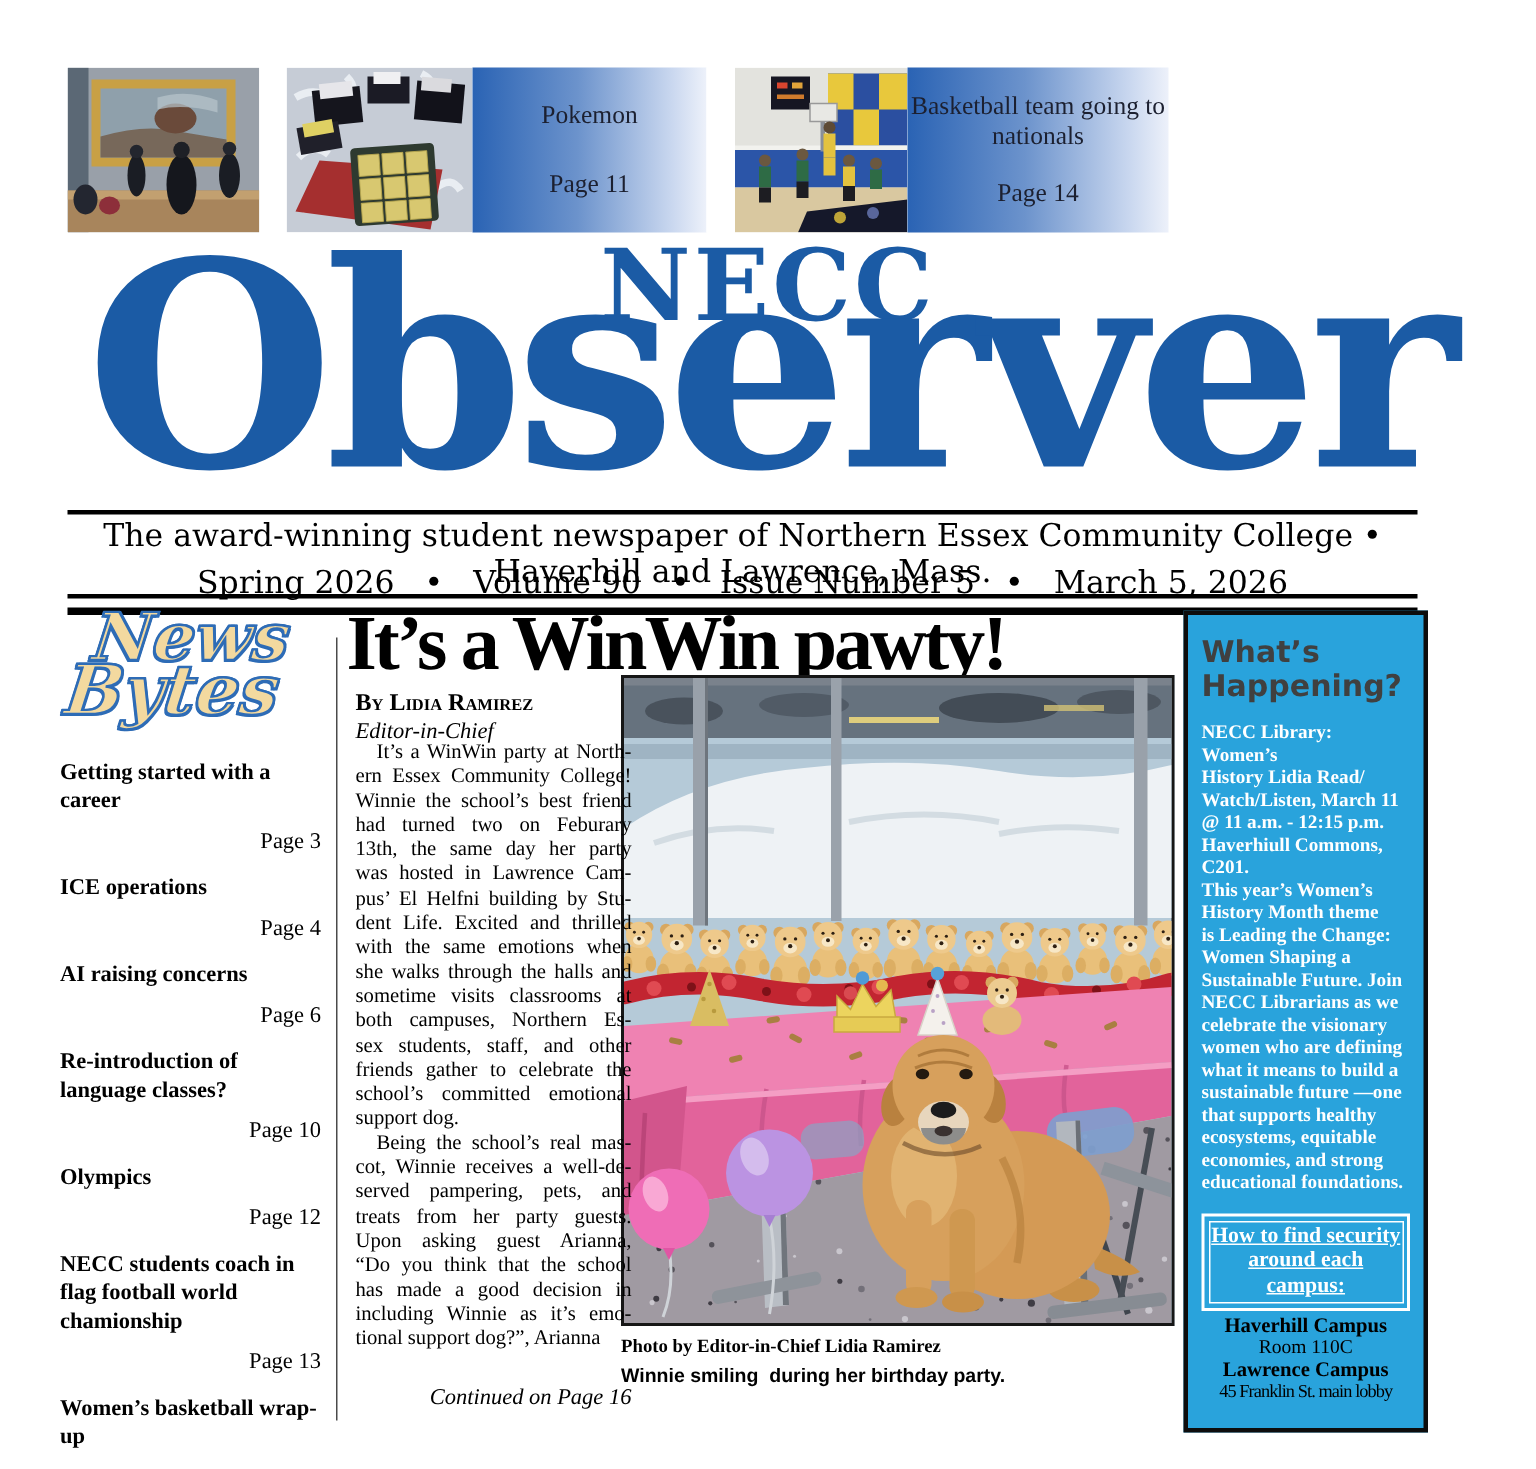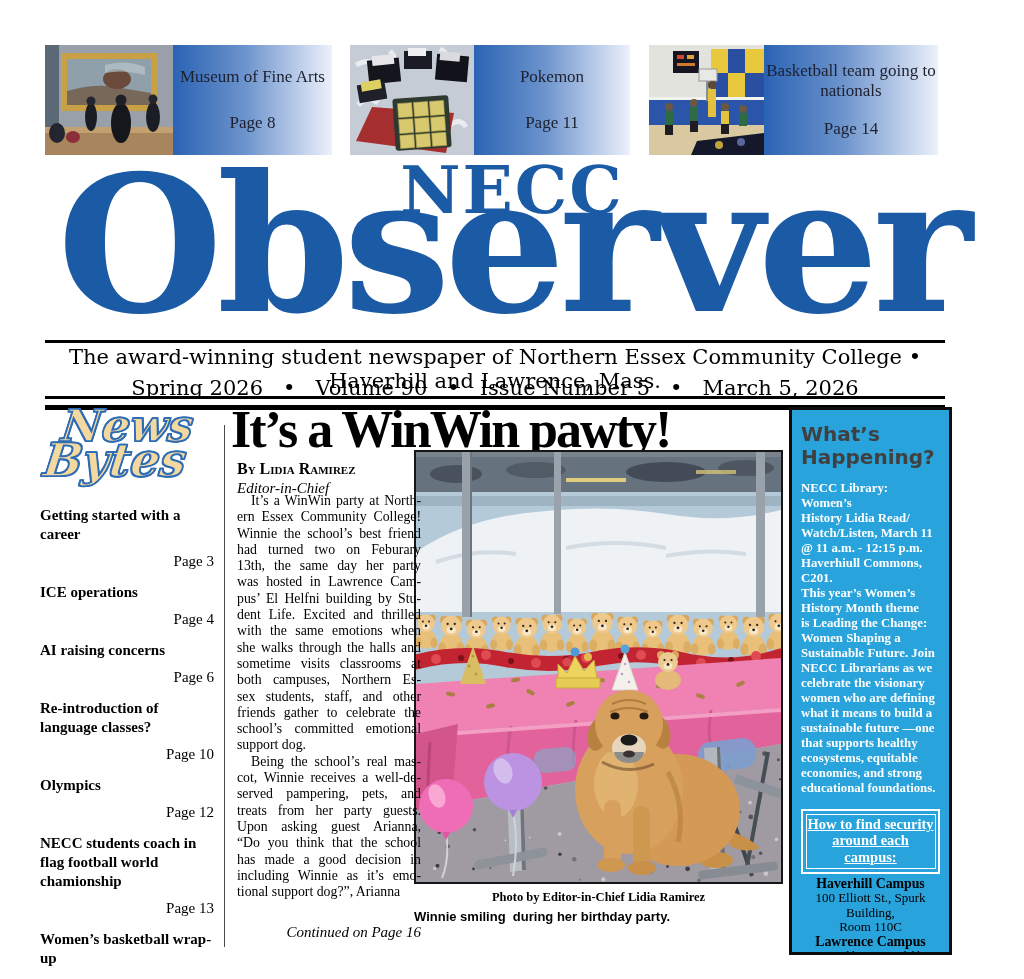--- a/index.html
+++ b/index.html
@@ -52,21 +52,21 @@
   #center{position:absolute;left:237px;top:406px;width:548px;height:570px;}
   #headline{position:absolute;top:-6px;left:-6px;width:560px;white-space:nowrap;
         font-family:"Liberation Serif",serif;font-weight:bold;font-size:52px;letter-spacing:-2px;}
   #byline{position:absolute;top:54px;left:0;font-family:"Liberation Serif",serif;
         font-weight:bold;font-size:16px;font-variant:small-caps;}
   #byrole{position:absolute;top:74px;left:0;font-family:"Liberation Serif",serif;
         font-style:italic;font-size:15px;}
   #photo{position:absolute;left:177px;top:44px;width:369px;height:434px;
         border:2px solid #161616;box-sizing:border-box;background:#b5cad8;}
   #photo svg{display:block;width:100%;height:100%;}
-  #credit{position:absolute;left:177px;top:484px;width:369px;text-align:center;
+  #credit{position:absolute;left:177px;top:484px;width:369px;text-align:left;
         font-family:"Liberation Serif",serif;font-weight:bold;font-size:12.5px;}
   #caption{position:absolute;left:177px;top:503px;width:390px;
         font-family:"Liberation Sans",sans-serif;font-weight:bold;font-size:13px;white-space:pre-wrap;}
   #bodytext{position:absolute;left:0;top:87px;width:184px;}
   .art-line{font-family:"Liberation Serif",serif;font-size:13.8px;line-height:16.3px;
         text-align:justify;text-align-last:justify;}
   .art-line.ind{padding-left:14px;}
   .art-line.noj{text-align-last:left;}
   #continued{position:absolute;left:0;top:518px;width:184px;text-align:right;padding-right:2px;
         font-family:"Liberation Serif",serif;font-style:italic;font-size:15px;}
@@ -105,24 +105,20 @@
         <path d="M60,20 Q80,14 100,22 L100,30 Q78,24 60,28 Z" fill="#b8c4cc" opacity="0.7"></path>
         <ellipse cx="46" cy="72" rx="6" ry="14" fill="#1a1d24"></ellipse>
           <circle cx="46" cy="56" r="4.5" fill="#23262e"></circle>
         <ellipse cx="76" cy="78" rx="10" ry="20" fill="#15171d"></ellipse>
           <circle cx="76" cy="55" r="5.5" fill="#1e2026"></circle>
         <ellipse cx="108" cy="72" rx="7" ry="15" fill="#1a1d24"></ellipse>
           <circle cx="108" cy="54" r="4.5" fill="#23262e"></circle>
         <ellipse cx="12" cy="88" rx="8" ry="10" fill="#232630"></ellipse>
         <ellipse cx="28" cy="92" rx="7" ry="6" fill="#8d2f3a"></ellipse>
       </svg>
-    </div>
-    <div class="tz-box" style="width:159px">
-      <div class="tz-title">Museum of Fine Arts</div>
-      <div class="tz-page">Page 8</div>
     </div>
     <div class="tz-gap" style="width:18px"></div>
     <div class="tz-img" style="width:124px">
       <svg width="124" height="110" viewBox="0 0 124 110">
         <rect width="124" height="110" fill="#c6ccd6"></rect>
         <path d="M6,20 q14,-8 24,2 M40,6 q10,10 -2,18 M90,4 q12,6 4,16 M8,60 q10,-10 20,-2 M10,95 q12,-8 22,0 M100,80 q10,-8 16,2" stroke="#e9edf2" stroke-width="5" fill="none"></path>
         <polygon points="22,62 104,68 96,108 6,96" fill="#a52f2f"></polygon>
         <rect x="18" y="14" width="32" height="24" fill="#15151d" transform="rotate(-6 34 26)"></rect>
         <rect x="22" y="10" width="22" height="10" fill="#e6e6ea" transform="rotate(-6 33 15)"></rect>
         <rect x="54" y="6" width="28" height="18" fill="#1b1b25"></rect>
@@ -567,20 +563,19 @@
         <div class="wh-line">educational foundations.</div>
       </div>
     <div id="secbox">
       <div id="secbox-in">
         <div class="sec-title">How to find security</div>
         <div class="sec-title">around each campus:</div>
       </div>
     </div>
     <div id="sec-lines">
         <div class="sec-line b">Haverhill Campus</div>
-        <div class="sec-line ">100 Elliott St., Spurk Building,</div>
         <div class="sec-line ">Room 110C</div>
         <div class="sec-line b">Lawrence Campus</div>
         <div class="sec-line c">45 Franklin St. main lobby</div>
       </div>
   </div>
 
 </div>
 
 </body></html>

